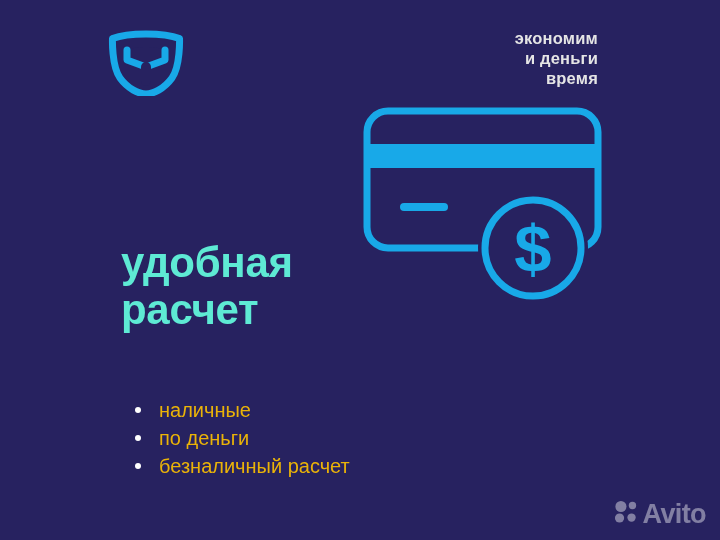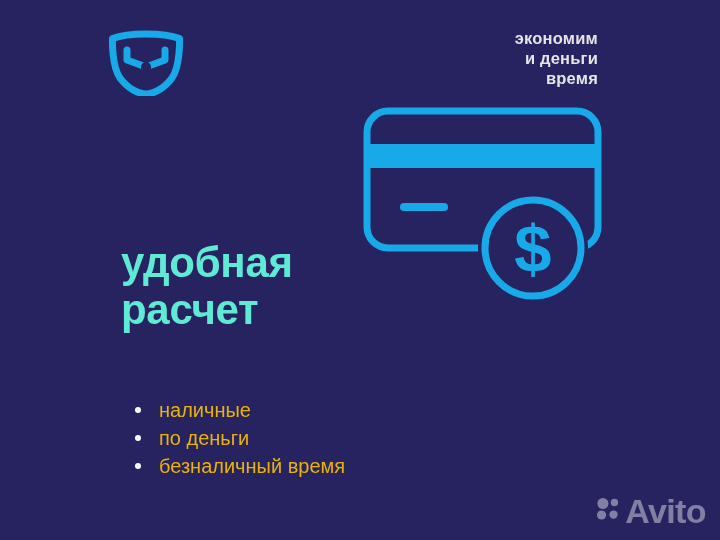--- a/index.html
+++ b/index.html
@@ -98,21 +98,21 @@
     position: absolute;
     right: 14px;
     bottom: 12px;
     display: flex;
     align-items: center;
     gap: 5px;
     opacity: 0.42;
   }
   #avito-watermark .wm-text {
     color: #ffffff;
-    font-size: 34px;
+    font-size: 27px;
     font-weight: bold;
     letter-spacing: -0.6px;
     line-height: 1;
   }
 </style>
 </head>
 <body>
 
 <div id="poster">
 
@@ -168,21 +168,21 @@
     <li>
       <span class="bullet-dot"></span>
       <span>наличные</span>
     </li>
     <li>
       <span class="bullet-dot"></span>
       <span>по деньги</span>
     </li>
     <li>
       <span class="bullet-dot"></span>
-      <span>безналичный время</span>
+      <span>безналичный расчет</span>
     </li>
   </ul>
 
   <div id="avito-watermark">
     <span>
       <svg viewBox="0 0 26 26" width="24" height="24" aria-hidden="true">
         <circle cx="7.5" cy="7" r="6" fill="#ffffff"></circle>
         <circle cx="20" cy="6" r="4" fill="#ffffff"></circle>
         <circle cx="6" cy="19.5" r="5" fill="#ffffff"></circle>
         <circle cx="19" cy="19" r="4.5" fill="#ffffff"></circle>

